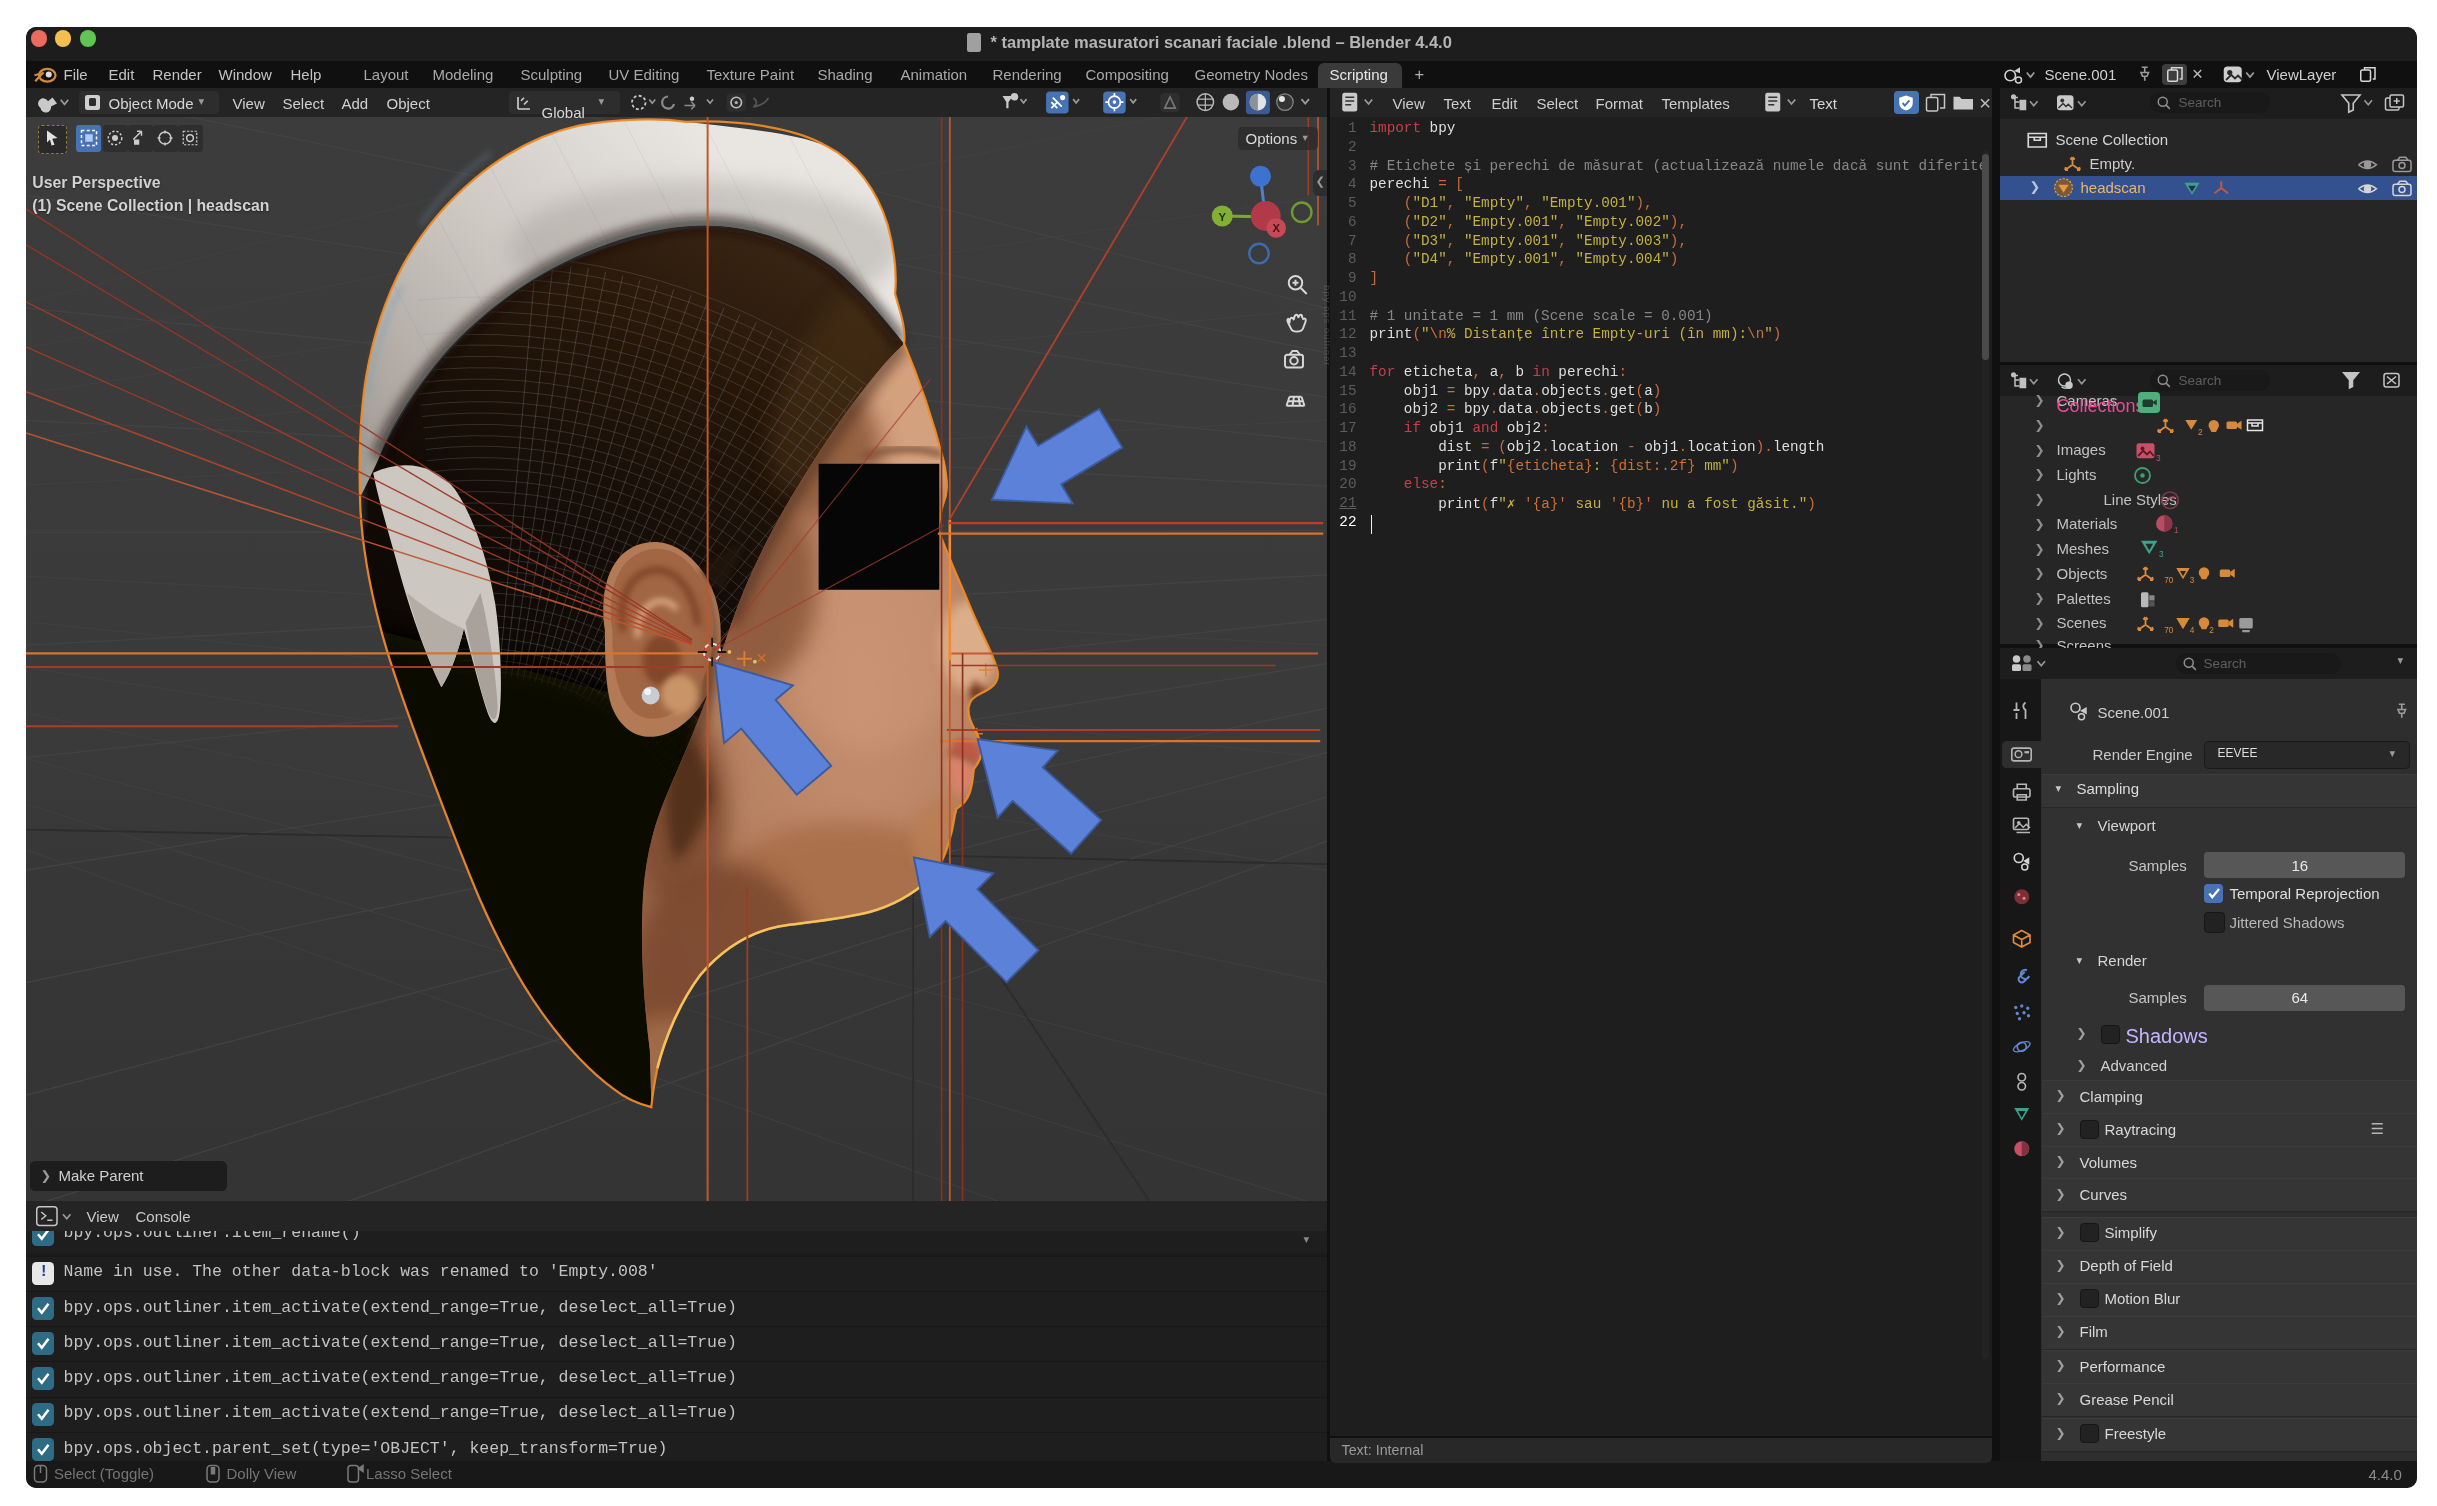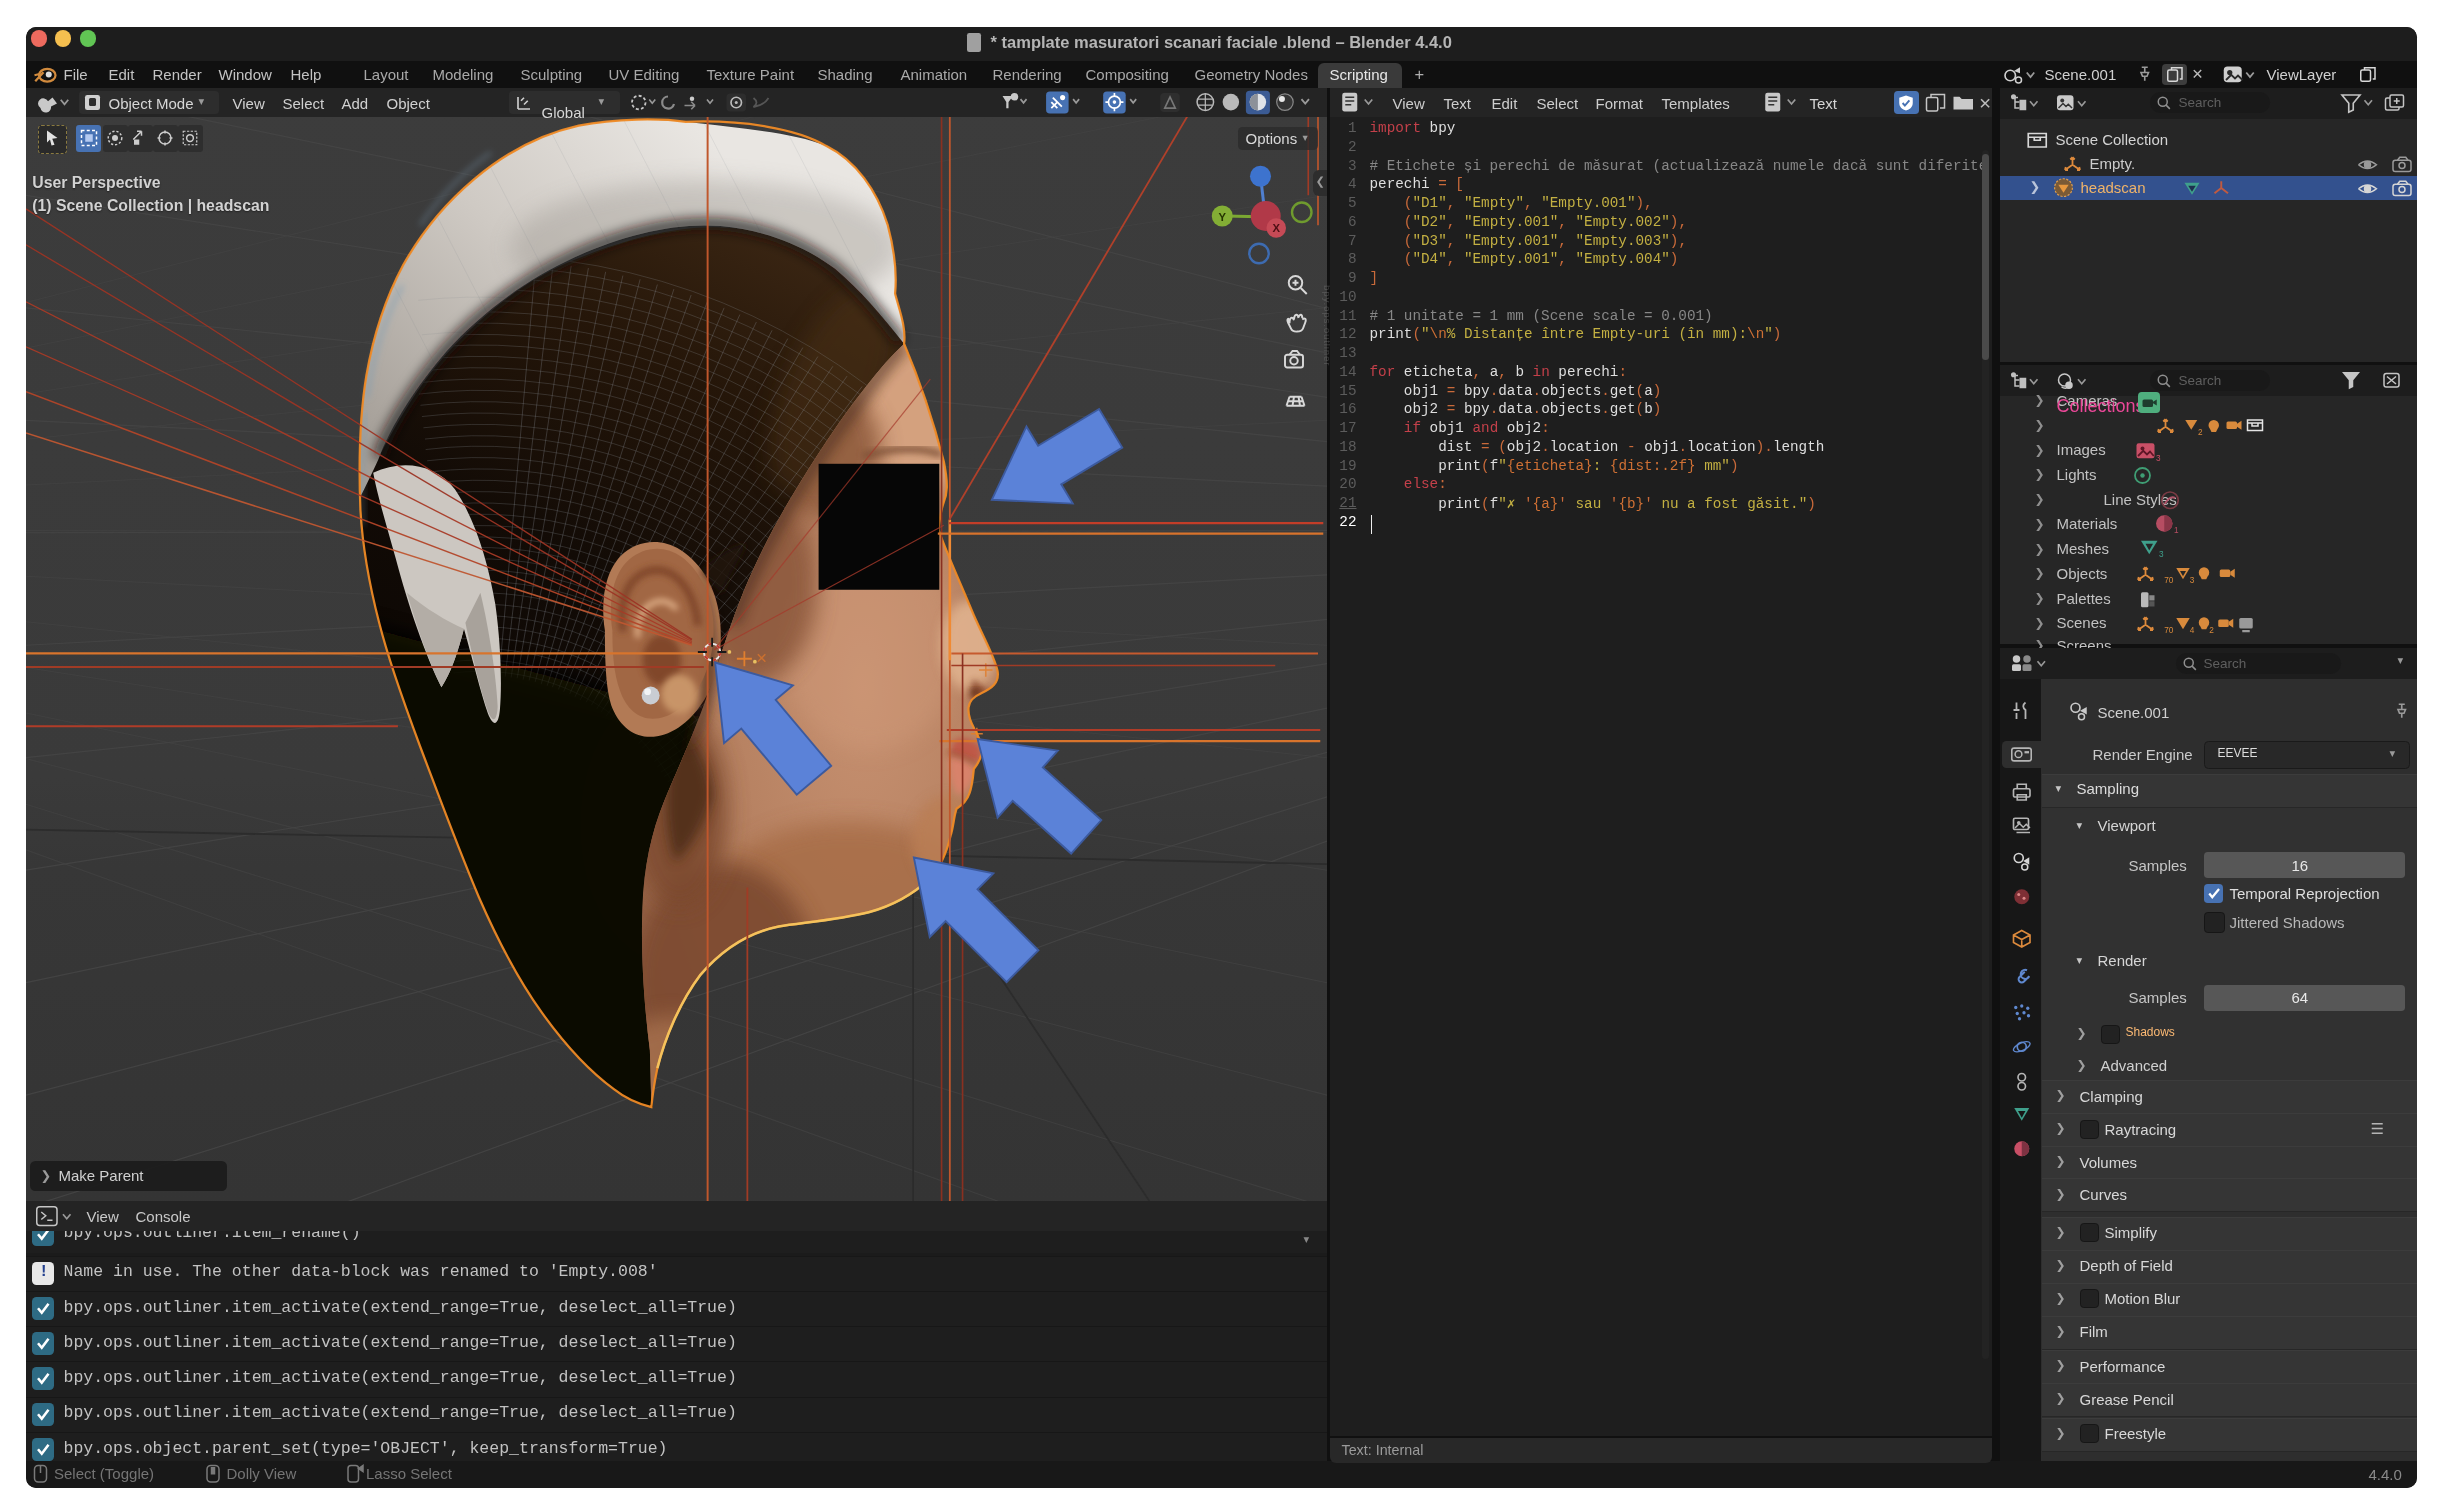--- a/index.html
+++ b/index.html
@@ -920,21 +920,21 @@
     <div class="abs t" style="left:2204px;top:858px;font-size:15px;color:#dedede;">Temporal Reprojection</div>
     <div class="abs" style="left:2178px;top:885px;width:19px;height:19px;background:#222222;border:0.8px solid #161616;border-radius:3.8px;"></div>
     <div class="abs t" style="left:2204px;top:887px;font-size:15px;color:#b8b8b8;">Jittered Shadows</div>
     <div class="abs t" style="left:2051px;top:927px;font-size:11.3px;color:#c5c5c5;">▾</div>
     <div class="abs t" style="left:2072px;top:925px;font-size:15px;color:#d5d5d5;">Render</div>
     <div class="abs t" style="left:2103px;top:962px;font-size:15px;color:#c5c5c5;">Samples</div>
     <div class="abs" style="left:2178px;top:958px;width:201px;height:25.5px;background:#575757;border-radius:3.8px;"></div>
     <div class="abs t" style="left:2266px;top:962px;font-size:15px;color:#e8e8e8;">64</div>
     <div class="abs t" style="left:2051px;top:999px;font-size:12px;color:#9f9f9f;">❯</div>
     <div class="abs" style="left:2075px;top:998px;width:17px;height:17px;background:#222222;border:0.8px solid #161616;border-radius:3.8px;"></div>
-    <div class="abs t" style="left:2100px;top:998px;font-size:12px;color:#fdba74;">Shadows</div>
+    <div class="abs t" style="left:2100px;top:998px;font-size:20px;color:#c4b5fd;">Shadows</div>
     <div class="abs t" style="left:2051px;top:1031px;font-size:12px;color:#9f9f9f;">❯</div>
     <div class="abs t" style="left:2075px;top:1030px;font-size:15px;color:#d0d0d0;">Advanced</div>
     <div class="abs" style="left:2016px;top:1053px;width:376px;height:31.5px;background:#353535;border-top:0.8px solid #3c3c3c;border-bottom:0.8px solid #272727;"></div>
     <div class="abs t" style="left:2030px;top:1061px;font-size:12px;color:#9f9f9f;">❯</div>
     <div class="abs t" style="left:2054px;top:1061px;font-size:15px;color:#d8d8d8;">Clamping</div>
     <div class="abs" style="left:2016px;top:1086px;width:376px;height:31.5px;background:#353535;border-top:0.8px solid #3c3c3c;border-bottom:0.8px solid #272727;"></div>
     <div class="abs t" style="left:2030px;top:1094px;font-size:12px;color:#9f9f9f;">❯</div>
     <div class="abs" style="left:2054px;top:1093px;width:17px;height:17px;background:#222222;border:0.8px solid #161616;border-radius:3.8px;"></div>
     <div class="abs t" style="left:2079px;top:1094px;font-size:15px;color:#d8d8d8;">Raytracing</div>
     <div class="abs t" style="left:2345px;top:1093px;font-size:15px;color:#b5b5b5;">☰</div>

